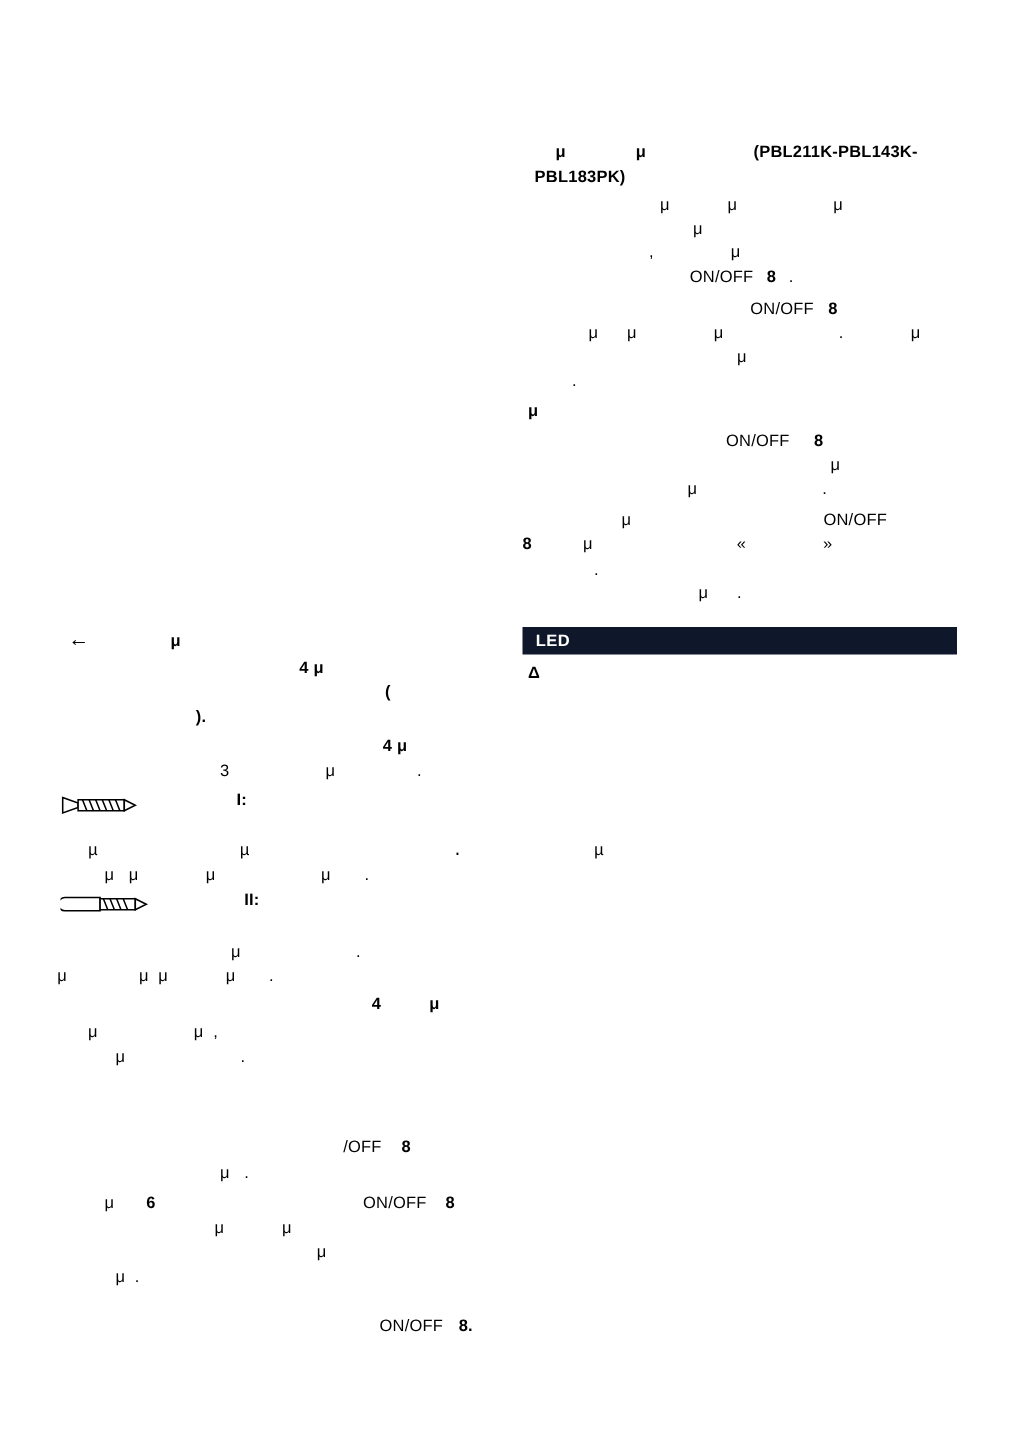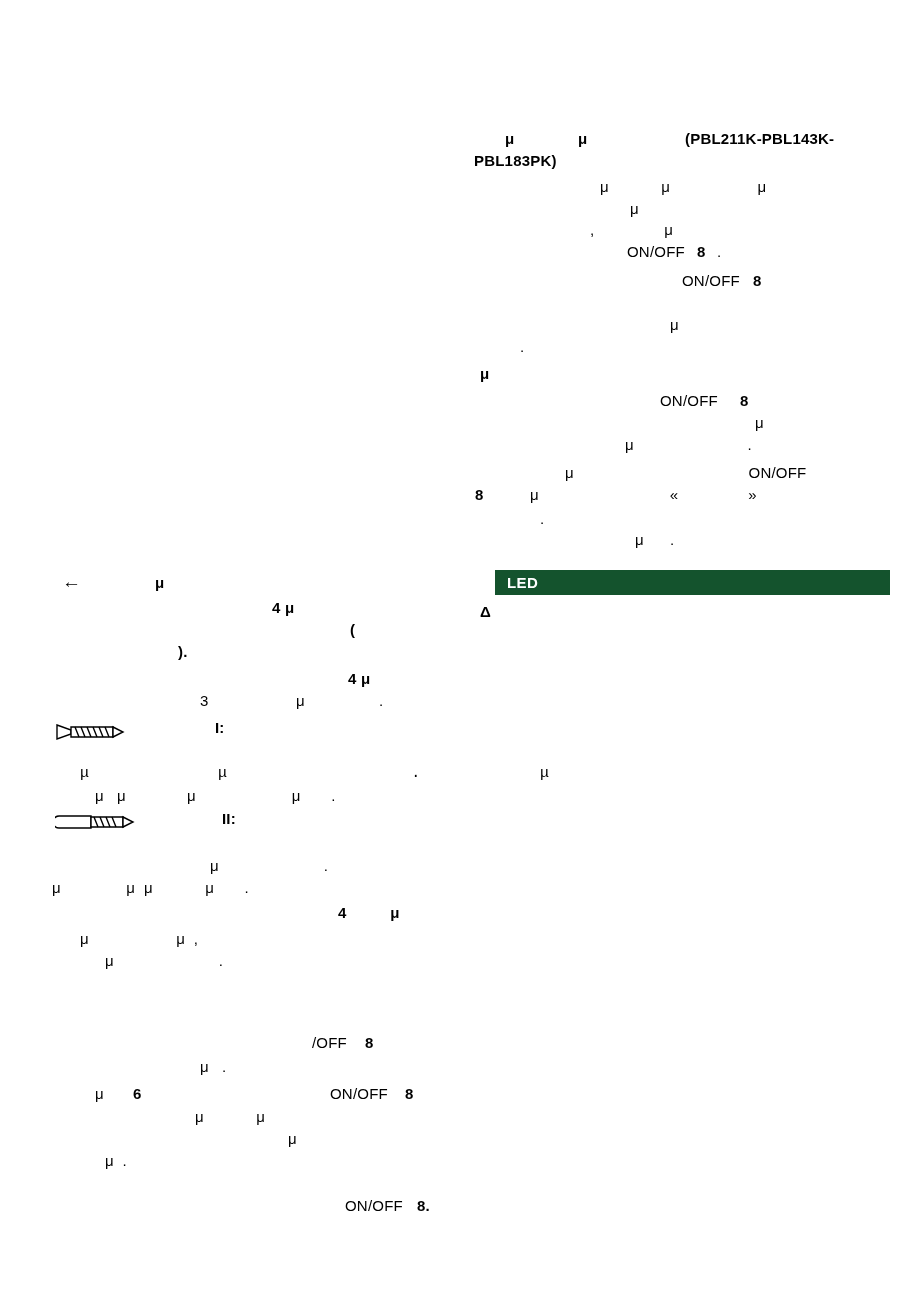--- a/index.html
+++ b/index.html
@@ -37,27 +37,26 @@
   .ln {
     position: absolute;
     font-size: 15px;
     line-height: 18px;
     white-space: pre;
     letter-spacing: 0.2px;
   }
   .b { font-weight: bold; }
   .sec-bar {
     position: absolute;
-    background: #14532d;
+    background: #0f172a;
     height: 25px;
     display: flex;
     align-items: center;
     padding-left: 12px;
     box-sizing: border-box;
-    margin-left: 20px;
   }
   .sec-bar span {
     font-weight: bold;
     font-size: 15px;
     color: #ffffff;
     letter-spacing: 0.4px;
   }
   .icon-screw-1, .icon-screw-2 {
     position: absolute;
   }
@@ -71,33 +70,34 @@
 </head>
 <body>
 
 <div class="page">
 
   <div class="col col-right">
 
     <div class="ln b" style="left:45px; top:130px;">μ</div>
     <div class="ln b" style="left:118px; top:130px;">μ</div>
     <div class="ln b" style="left:225px; top:130px;">(PBL211K-PBL143K-</div>
-    <div class="ln b" style="left:14px; top:152px;">PBL183PK)</div>
+    <div class="ln b" style="left:26px; top:152px;">PBL183PK)</div>
 
     <div class="ln" style="left:140px; top:178px;">μ            μ                    μ</div>
     <div class="ln" style="left:170px; top:200px;">μ</div>
     <div class="ln" style="left:130px; top:221px;">,                μ</div>
 
     <div class="ln" style="left:167px; top:243px;">ON/OFF</div>
     <div class="ln b" style="left:237px; top:243px;">8</div>
     <div class="ln" style="left:257px; top:243px;">.</div>
 
     <div class="ln" style="left:222px; top:272px;">ON/OFF</div>
     <div class="ln b" style="left:293px; top:272px;">8</div>
 
+    <div class="ln" style="left:75px; top:294px;">μ      μ                μ                        .              μ</div>
     <div class="ln" style="left:210px; top:316px;">μ</div>
     <div class="ln" style="left:60px; top:338px;">.</div>
 
     <div class="ln b" style="left:20px; top:365px;">μ</div>
 
     <div class="ln" style="left:200px; top:392px;">ON/OFF</div>
     <div class="ln b" style="left:280px; top:392px;">8</div>
 
     <div class="ln" style="left:295px; top:414px;">μ</div>
     <div class="ln" style="left:165px; top:436px;">μ                          .</div>

